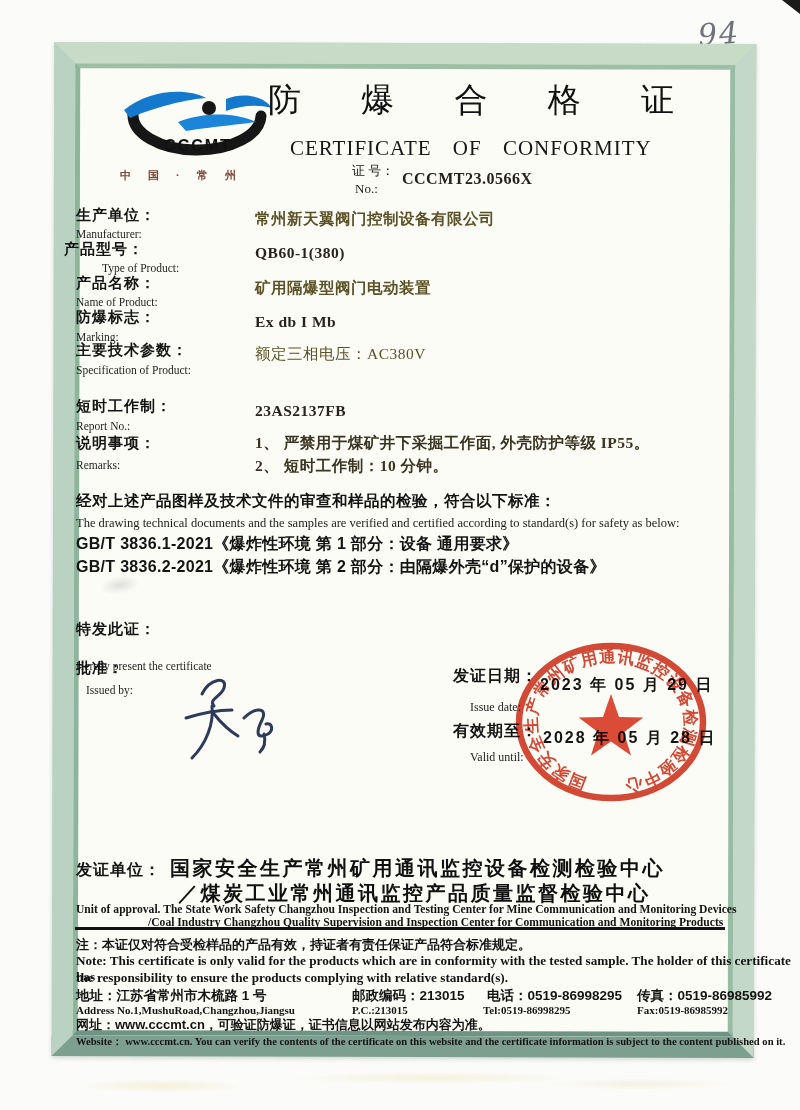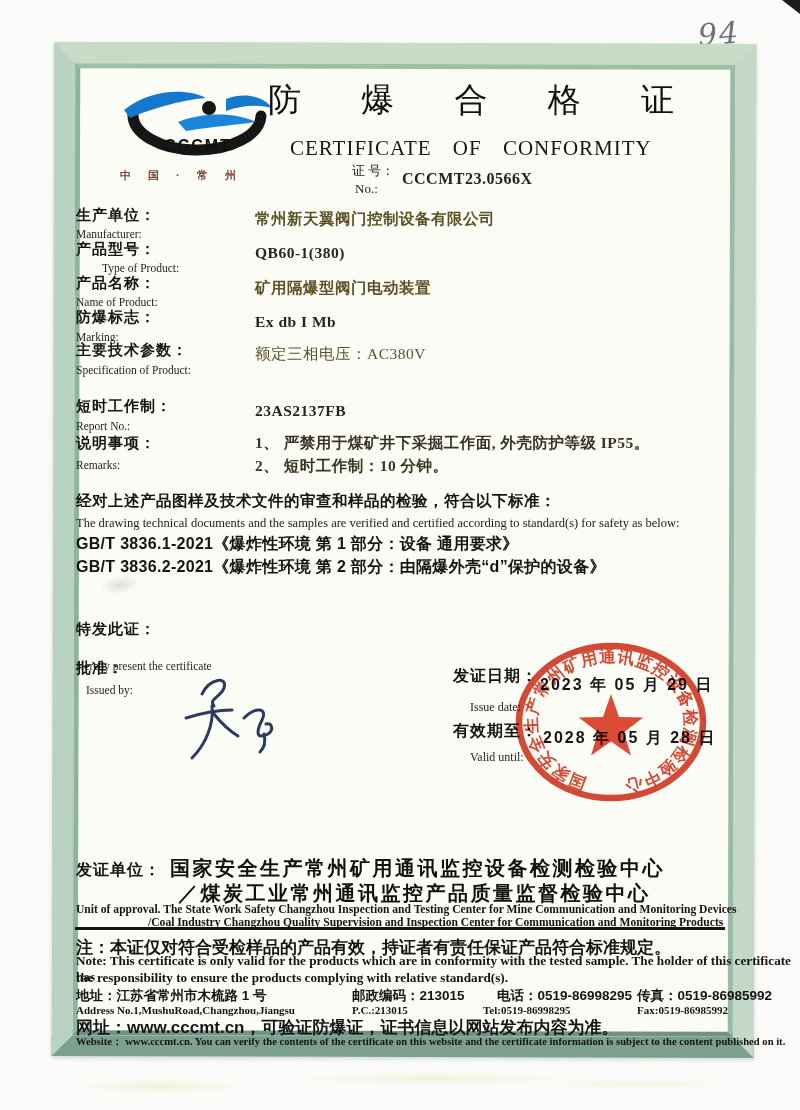--- a/index.html
+++ b/index.html
@@ -64,21 +64,21 @@
   
   .stmt-zh{font-weight:700;font-size:15.5px;letter-spacing:.5px;color:#141414;}
   .stmt-en{font-family:"Liberation Serif", serif;font-size:12.5px;color:#1b1b1b;}
   .std-line{font-weight:700;font-size:16px;color:#141414;letter-spacing:.3px;}
 
   .hr-black{position:absolute;left:75px;top:927px;width:650px;height:3px;background:#141414;}
 
   .approval-big{font-weight:700;font-size:20px;color:#101010;letter-spacing:2.5px;white-space:nowrap;}
   .approval-en{font-family:"Liberation Serif", serif;font-weight:700;font-size:11.6px;color:#141414;white-space:nowrap;}
 
-  .note-zh{font-weight:700;font-size:17px;color:#141414;}
+  .note-zh{font-weight:700;font-size:13px;color:#141414;}
   .note-en{font-family:"Liberation Serif", serif;font-weight:700;font-size:13.2px;color:#141414;}
   .addr-zh{font-weight:700;font-size:13.5px;color:#141414;white-space:nowrap;}
   .addr-en{font-family:"Liberation Serif", serif;font-weight:700;font-size:11px;color:#141414;white-space:nowrap;}
   .web-en{font-family:"Liberation Serif", serif;font-weight:700;font-size:10.6px;color:#141414;white-space:nowrap;}
 
   .seal-wrap{position:absolute;left:511px;top:636px;mix-blend-mode:multiply;opacity:.92;}
   .sig-wrap{position:absolute;left:168px;top:666px;}
   .smudge2{position:absolute;left:100px;top:576px;width:40px;height:18px;
     background:radial-gradient(ellipse, rgba(130,130,140,.25), transparent 70%);transform:rotate(-10deg);}
 </style>
@@ -105,21 +105,21 @@
 <div class="title-zh">防 爆 合 格 证</div>
 <div class="title-en">CERTIFICATE OF CONFORMITY</div>
 <div class="certno-zh">证 号：</div>
 <div class="certno-en">No.:</div>
 <div class="certno-val">CCCMT23.0566X</div>
 
 <div class="abs zh-label" style="left:76px;top:206px;">生产单位：</div>
 <div class="abs en-label" style="left:76px;top:228px;">Manufacturer:</div>
 <div class="abs value value-olive" style="left:255px;top:209px;font-weight:700;">常州新天翼阀门控制设备有限公司</div>
 
-<div class="abs zh-label" style="left:76px;top:240px;">产品型号：</div>
+<div class="abs zh-label" style="left:64px;top:240px;">产品型号：</div>
 <div class="abs en-label" style="left:76px;top:262px;padding-left:26px;">Type of Product:</div>
 <div class="abs value value-dark" style="left:255px;top:244px;">QB60-1(380)</div>
 
 <div class="abs zh-label" style="left:76px;top:274px;">产品名称：</div>
 <div class="abs en-label" style="left:76px;top:296px;">Name of Product:</div>
 <div class="abs value value-olive" style="left:255px;top:278px;font-weight:700;">矿用隔爆型阀门电动装置</div>
 
 <div class="abs zh-label" style="left:76px;top:308px;">防爆标志：</div>
 <div class="abs en-label" style="left:76px;top:331px;">Marking:</div>
 <div class="abs value value-dark" style="left:255px;top:313px;">Ex db I Mb</div>
@@ -184,21 +184,21 @@
 <div class="abs approval-en" style="left:148px;top:916px;">/Coal Industry Changzhou Quality Supervision and Inspection Center for Communication and Monitoring Products</div>
 
 <div class="hr-black"></div>
 
 <div class="abs note-zh" style="left:76px;top:936px;">注：本证仅对符合受检样品的产品有效，持证者有责任保证产品符合标准规定。</div>
 <div class="abs note-en" style="left:76px;top:953px;">Note: This certificate is only valid for the products which are in conformity with the tested sample. The holder of this certificate has</div>
 <div class="abs note-en" style="left:76px;top:970px;">the responsibility to ensure the products complying with relative standard(s).</div>
 
 <div class="abs addr-zh" style="left:76px;top:987px;">地址：江苏省常州市木梳路 1 号</div>
 <div class="abs addr-zh" style="left:352px;top:987px;">邮政编码：213015</div>
-<div class="abs addr-zh" style="left:497px;top:987px;">电话：0519-86998295</div>
+<div class="abs addr-zh" style="left:487px;top:987px;">电话：0519-86998295</div>
 <div class="abs addr-zh" style="left:637px;top:987px;">传真：0519-86985992</div>
 
 <div class="abs addr-en" style="left:76px;top:1004px;">Address No.1,MushuRoad,Changzhou,Jiangsu</div>
 <div class="abs addr-en" style="left:352px;top:1004px;">P.C.:213015</div>
 <div class="abs addr-en" style="left:483px;top:1004px;">Tel:0519-86998295</div>
 <div class="abs addr-en" style="left:637px;top:1004px;">Fax:0519-86985992</div>
 
 <div class="abs note-zh" style="left:76px;top:1016px;">网址：www.cccmt.cn，可验证防爆证，证书信息以网站发布内容为准。</div>
 <div class="abs web-en" style="left:76px;top:1035px;">Website： www.cccmt.cn. You can verify the contents of the certificate on this website and the certificate information is subject to the content published on it.</div>
 

